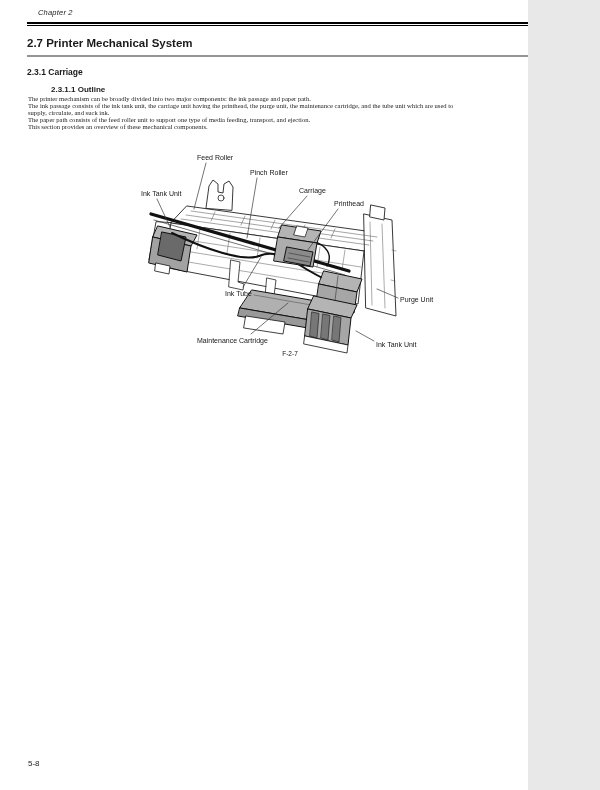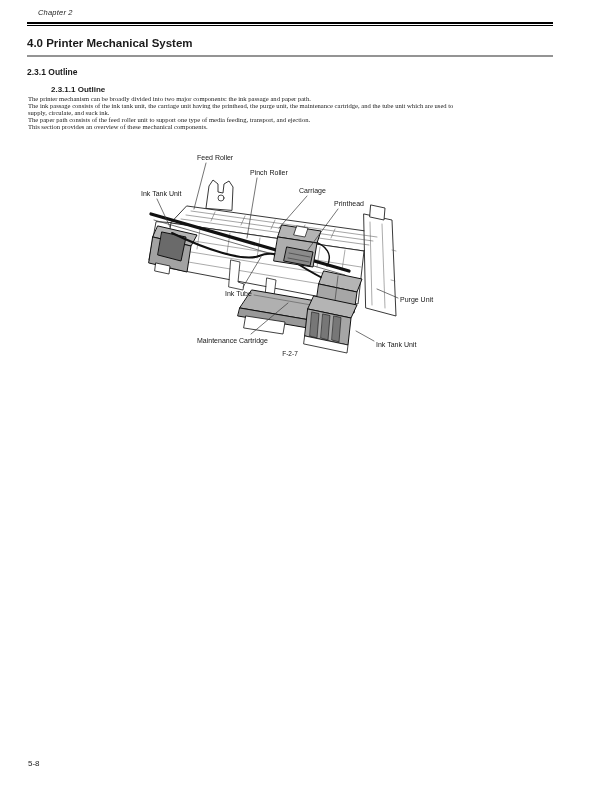--- a/index.html
+++ b/index.html
@@ -1,17 +1,17 @@
 <!DOCTYPE html>
 <html><head>
 <meta charset="utf-8">
 <style>
   html,body{margin:0;padding:0;background:#e8e8e8;}
   .page{
-    position:relative;width:600px;height:790px;background:#ffffff;
+    position:relative;width:528px;height:790px;background:#ffffff;
     overflow:hidden;color:#1a1a1a;font-family:"Liberation Sans",sans-serif;
   }
   .chapter{position:absolute;left:38px;top:8px;font-style:italic;font-size:7.5px;letter-spacing:.2px;color:#222;}
   .rule-double{position:absolute;left:27px;top:22px;width:526px;border-top:2px solid #000;}
   .rule-double .thin{margin-top:1px;border-top:1px solid #000;height:0;}
   .h-section{position:absolute;left:27px;top:37px;font-weight:bold;font-size:11.5px;white-space:nowrap;}
   .h-section-rule{position:absolute;left:27px;top:55px;width:526px;height:2px;background:#949494;}
   .h-sub{position:absolute;left:27px;top:67px;font-weight:bold;font-size:8.5px;white-space:nowrap;}
   .h-subsub{position:absolute;left:27px;top:85px;font-weight:bold;font-size:8px;white-space:nowrap;padding-left:24px;}
   .body-text{position:absolute;left:28px;top:95px;width:530px;
@@ -26,24 +26,24 @@
 <body>
 
 <div class="page">
 
   <div class="chapter">Chapter 2</div>
 
   <div class="rule-double">
     <div class="thin"></div>
   </div>
 
-  <div class="h-section">4.0 Printer Mechanical System</div>
+  <div class="h-section">2.7 Printer Mechanical System</div>
   <div class="h-section-rule"></div>
 
-  <div class="h-sub">2.3.1 Outline</div>
+  <div class="h-sub">2.3.1 Carriage</div>
   <div class="h-subsub">2.3.1.1 Outline</div>
 
   <div class="body-text">
     <div>The printer mechanism can be broadly divided into two major components: the ink passage and paper path.</div>
     <div>The ink passage consists of the ink tank unit, the carriage unit having the printhead, the purge unit, the maintenance cartridge, and the tube unit which are used to</div>
     <div>supply, circulate, and suck ink.</div>
     <div>The paper path consists of the feed roller unit to support one type of media feeding, transport, and ejection.</div>
     <div>This section provides an overview of these mechanical components.</div>
   </div>
 

